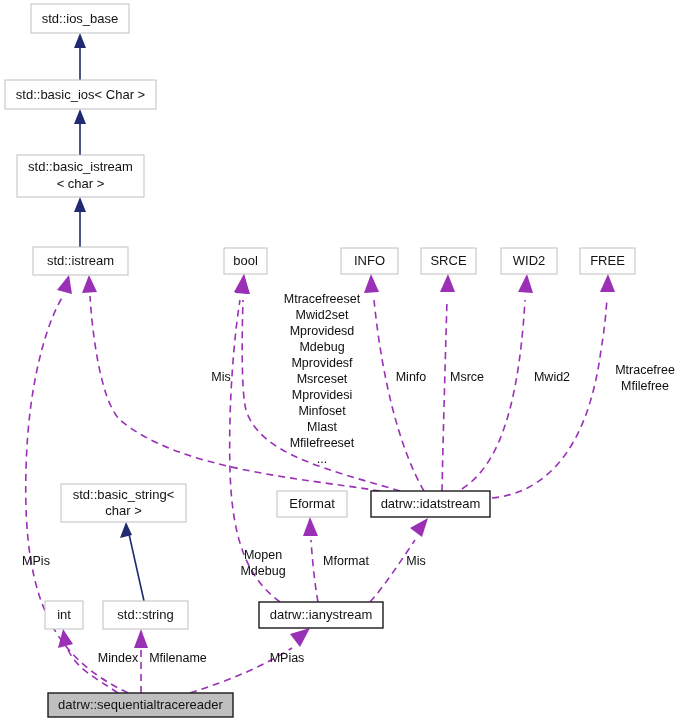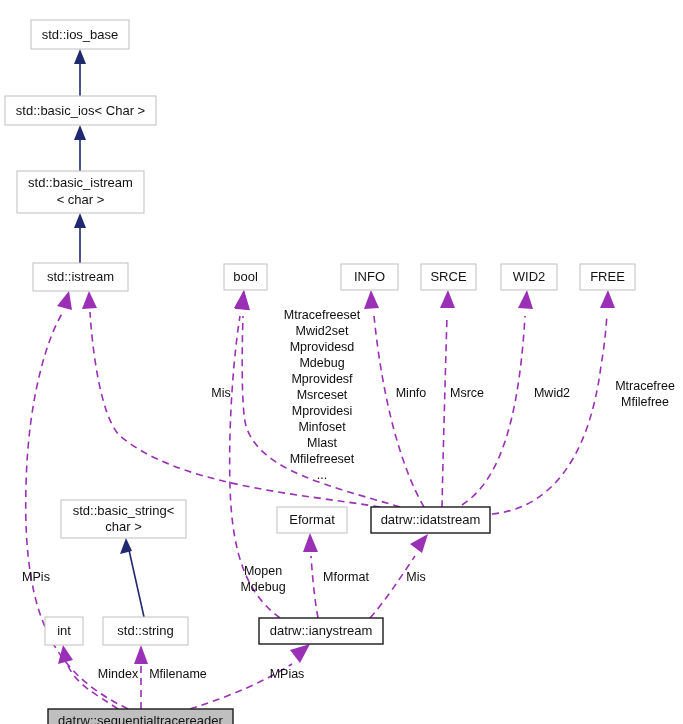--- a/index.html
+++ b/index.html
@@ -10,21 +10,20 @@
   body {
     width: 683px;
     height: 724px;
     font-family: "Liberation Sans", sans-serif;
     overflow: hidden;
   }
   #diagram-root {
     position: relative;
     width: 683px;
     height: 516px;
-    margin-top: 16px;
   }
   svg#uml-canvas {
     display: block;
     width: 683px;
     height: 724px;
   }
   .node-box {
     fill: #ffffff;
     stroke: #bfbfbf;
     stroke-width: 1;

